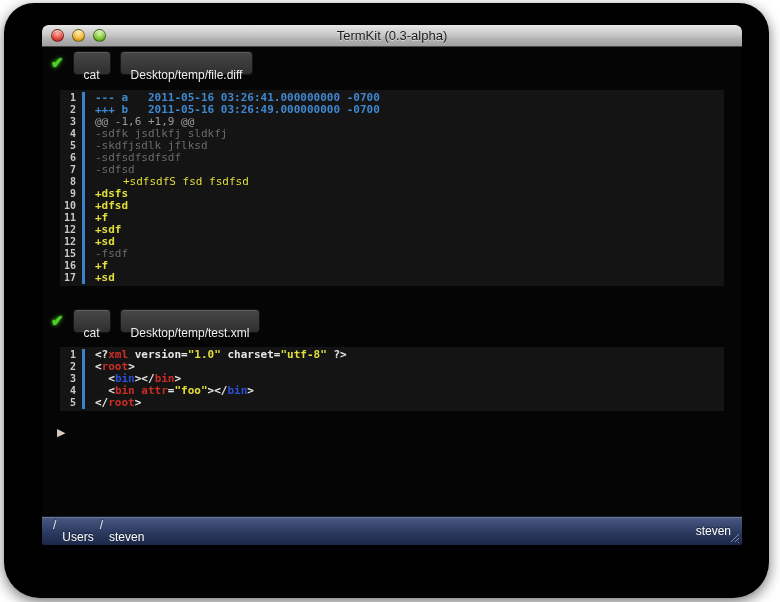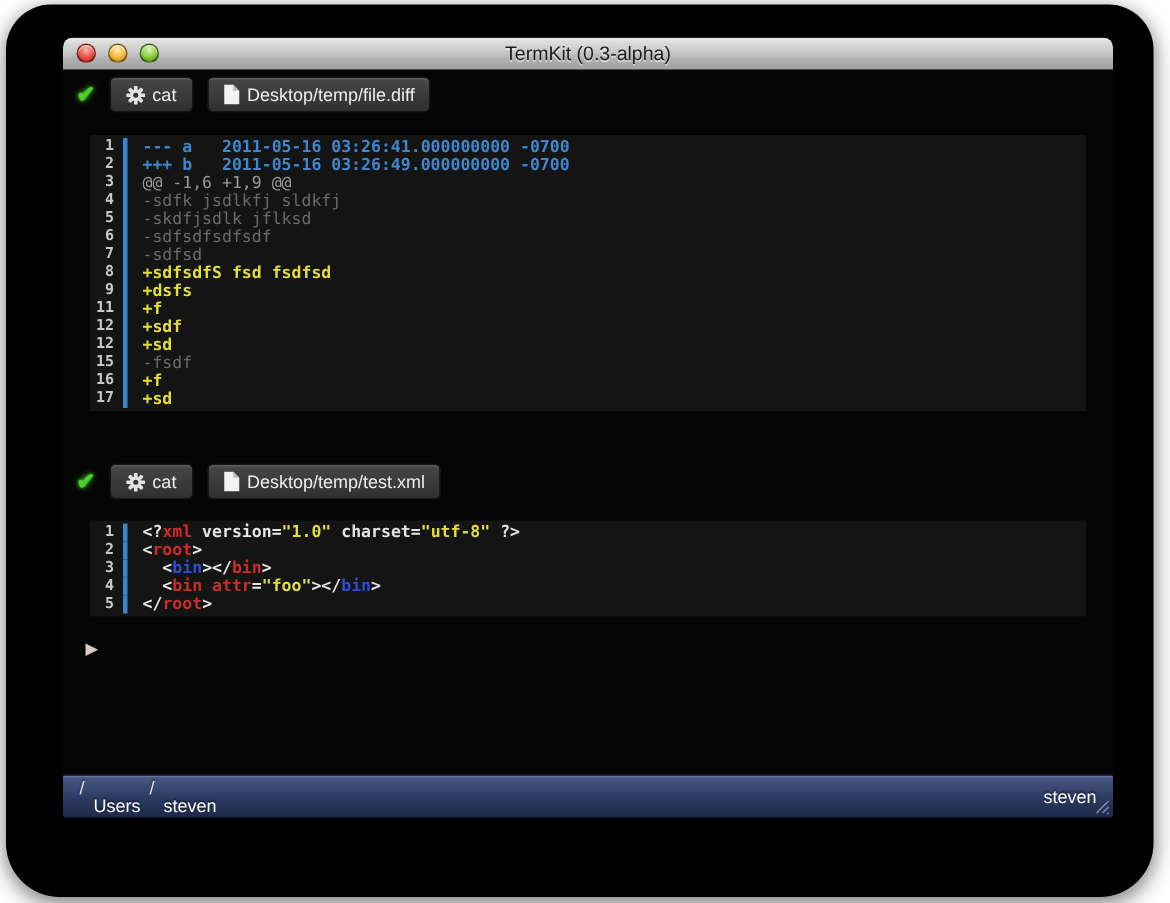--- a/index.html
+++ b/index.html
@@ -31,21 +31,21 @@
 
   .cmd-row { position:absolute; display:flex; align-items:center; gap:9px; height:24px; }
   .cmd-row.first  { left:9px;  top:4px; }
   .cmd-row.second { left:9px;  top:262px; }
   .check { font-size:15px; color:#4ed02a; font-weight:bold;
            text-shadow:0 0 5px rgba(80,230,40,.85), 0 0 2px rgba(80,230,40,.9); }
   .badge { display:inline-flex; align-items:center; gap:5px; height:23px; padding:11px 10px;
            background:linear-gradient(#474747, #2f2f2f);
            border:1px solid #141414; border-radius:4px;
            box-shadow:inset 0 1px 0 rgba(255,255,255,.13);
-           color:#eeeeee; font-size:12px; }
+           color:#eeeeee; font-size:12px;flex-direction:column; }
 
   .output { position:absolute; left:18px; width:664px; background:#141414; padding:2px 0; }
   .output.first  { top:43px; }
   .output.second { top:300px; }
   .line { display:flex; height:12px; }
   .ln   { flex:0 0 22px; text-align:right; padding-right:6px;
           font:bold 10px/12px "DejaVu Sans Mono", monospace; color:#c9c9c9; }
   .gutter-bar { flex:0 0 3px; background:#3b82cc; }
   .code { padding-left:10px; white-space:pre; font:11px/12px "DejaVu Sans Mono", monospace; }
 
@@ -139,26 +139,31 @@
             <span class="code"><span style="color: rgb(107, 107, 107); font-weight: normal;">-sdfsdfsdfsdf</span></span>
           </div>
           <div class="line">
             <span class="ln">7</span>
             <span class="gutter-bar"></span>
             <span class="code"><span style="color: rgb(107, 107, 107); font-weight: normal;">-sdfsd</span></span>
           </div>
           <div class="line">
             <span class="ln">8</span>
             <span class="gutter-bar"></span>
-            <span class="code"><span style="color: rgb(227, 223, 58); font-weight: bold;">+sdfsdfS fsd fsdfsd</span></span>
+            <span class="code"><span style="color: rgb(227, 223, 58); font-weight: normal; margin-left: 28px;">+sdfsdfS fsd fsdfsd</span></span>
           </div>
           <div class="line">
             <span class="ln">9</span>
             <span class="gutter-bar"></span>
             <span class="code"><span style="color: rgb(227, 223, 58); font-weight: bold;">+dsfs</span></span>
+          </div>
+          <div class="line">
+            <span class="ln">10</span>
+            <span class="gutter-bar"></span>
+            <span class="code"><span style="color: rgb(227, 223, 58); font-weight: bold;">+dfsd</span></span>
           </div>
           <div class="line">
             <span class="ln">11</span>
             <span class="gutter-bar"></span>
             <span class="code"><span style="color: rgb(227, 223, 58); font-weight: bold;">+f</span></span>
           </div>
           <div class="line">
             <span class="ln">12</span>
             <span class="gutter-bar"></span>
             <span class="code"><span style="color: rgb(227, 223, 58); font-weight: bold;">+sdf</span></span>

